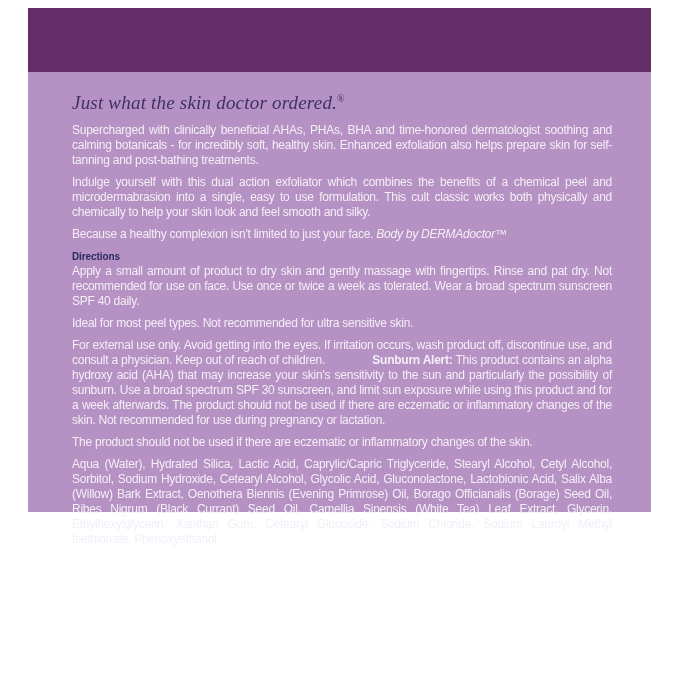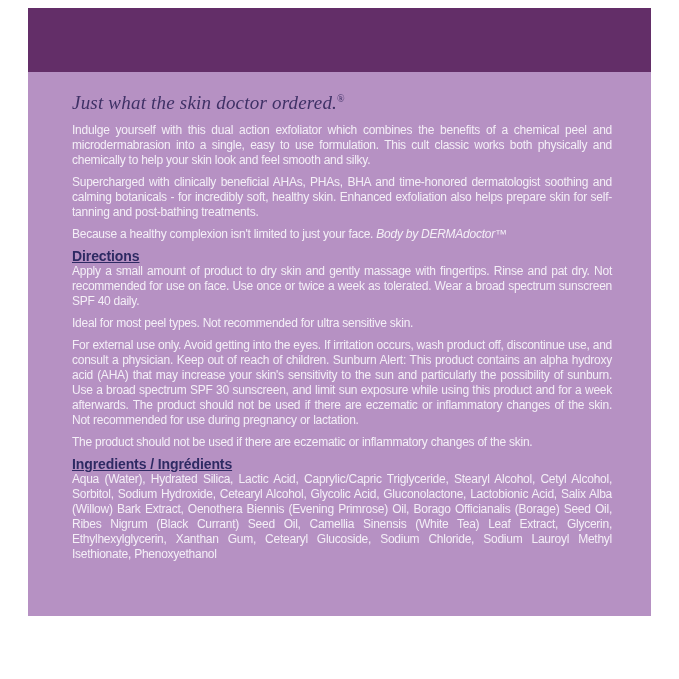--- a/index.html
+++ b/index.html
@@ -12,21 +12,21 @@
   }
   *{box-sizing:border-box;margin:0;padding:0;}
   html,body{width:679px;height:679px;overflow:hidden;}
   body{
     background:var(--page-margin);
     font-family:"Liberation Sans", sans-serif;
   }
   .label{
     position:absolute;
     left:28px; top:8px;
-    width:623px; height:608px;
+    width:623px; height:504px;
     background:var(--background);
   }
   .band{
     width:100%; height:64px;
     background:var(--band);
   }
   .content{
     padding:20px 39px 0 44px;
   }
   .tagline{
@@ -45,59 +45,57 @@
   }
   p.body{
     font-size:12px;
     line-height:15px;
     letter-spacing:-0.25px;
     color:var(--body-text);
     text-align:justify;
     margin:0 0 7px 0;
   }
   h2.sect{
-    font-size:14px;
+    font-size:10px;
     line-height:15px;
     letter-spacing:-0.1px;
     font-weight:bold;
     color:var(--heading-text);
     margin:7px 0 0 0;
-    text-decoration:underline;
   }
-  .bold{font-weight:normal;}
+  .bold{font-weight:bold;margin-left:44px;}
   .bold-italic{font-weight:normal;font-style:italic;}
 </style>
 </head>
 <body>
 
 <div class="label">
   <div class="band"></div>
   <div class="content">
 
     <div class="tagline"><span>Just what the skin doctor ordered.</span><sup>®</sup></div>
 
     <div>
+      <p class="body">Supercharged with clinically beneficial AHAs, PHAs, BHA and  time-honored dermatologist soothing and calming botanicals - for incredibly soft, healthy skin. Enhanced exfoliation also helps prepare skin for self-tanning and post-bathing treatments.</p>
       <p class="body">Indulge yourself with this dual action exfoliator which combines the benefits of a chemical peel and microdermabrasion into a single, easy to use formulation.  This cult classic works both physically and chemically to help your skin look and feel smooth and silky.</p>
-      <p class="body">Supercharged with clinically beneficial AHAs, PHAs, BHA and  time-honored dermatologist soothing and calming botanicals - for incredibly soft, healthy skin. Enhanced exfoliation also helps prepare skin for self-tanning and post-bathing treatments.</p>
       <p class="body"><span>Because a healthy complexion isn't limited to just your face. </span><span class="bold-italic">Body by DERMAdoctor™</span></p>
     </div>
 
     <div>
       <h2 class="sect">Directions</h2>
       <p class="body">Apply a small amount of product to dry skin and gently massage with fingertips.  Rinse and pat dry. Not recommended for use on face.  Use once or twice a week as tolerated. Wear a broad spectrum sunscreen SPF 40 daily.</p>
       <p class="body">Ideal for most peel types.  Not recommended for ultra sensitive skin.</p>
     </div>
 
     <div>
       <p class="body"><span>For external use only. Avoid getting into the eyes. If irritation occurs, wash product off, discontinue use, and consult a physician. Keep out of reach of children.  </span><span class="bold">Sunburn Alert:</span><span> This product contains an alpha hydroxy acid (AHA) that may increase your skin's sensitivity to the sun and particularly the possibility of sunburn.  Use a broad spectrum SPF 30 sunscreen, and limit sun exposure while using this product and for a week afterwards. The product should not be used if there are eczematic or inflammatory changes of the skin. Not recommended for use during pregnancy or lactation.</span></p>
       <p class="body">The product should not be used if there are eczematic or inflammatory changes of the skin.</p>
     </div>
 
     <div>
-      <h2 class="sect">Ingredients / Ingrédients</h2>
       <p class="body">Aqua (Water), Hydrated Silica, Lactic Acid, Caprylic/Capric Triglyceride, Stearyl Alcohol, Cetyl Alcohol, Sorbitol, Sodium Hydroxide, Cetearyl Alcohol, Glycolic Acid, Gluconolactone, Lactobionic Acid, Salix Alba (Willow) Bark Extract, Oenothera Biennis (Evening Primrose) Oil, Borago Officianalis (Borage) Seed Oil, Ribes Nigrum (Black Currant) Seed Oil, Camellia Sinensis (White Tea) Leaf Extract, Glycerin, Ethylhexylglycerin, Xanthan Gum, Cetearyl Glucoside, Sodium Chloride, Sodium Lauroyl Methyl Isethionate, Phenoxyethanol</p>
     </div>
 
     <div>
     </div>
 
   </div>
 </div>
 
 </body></html>

